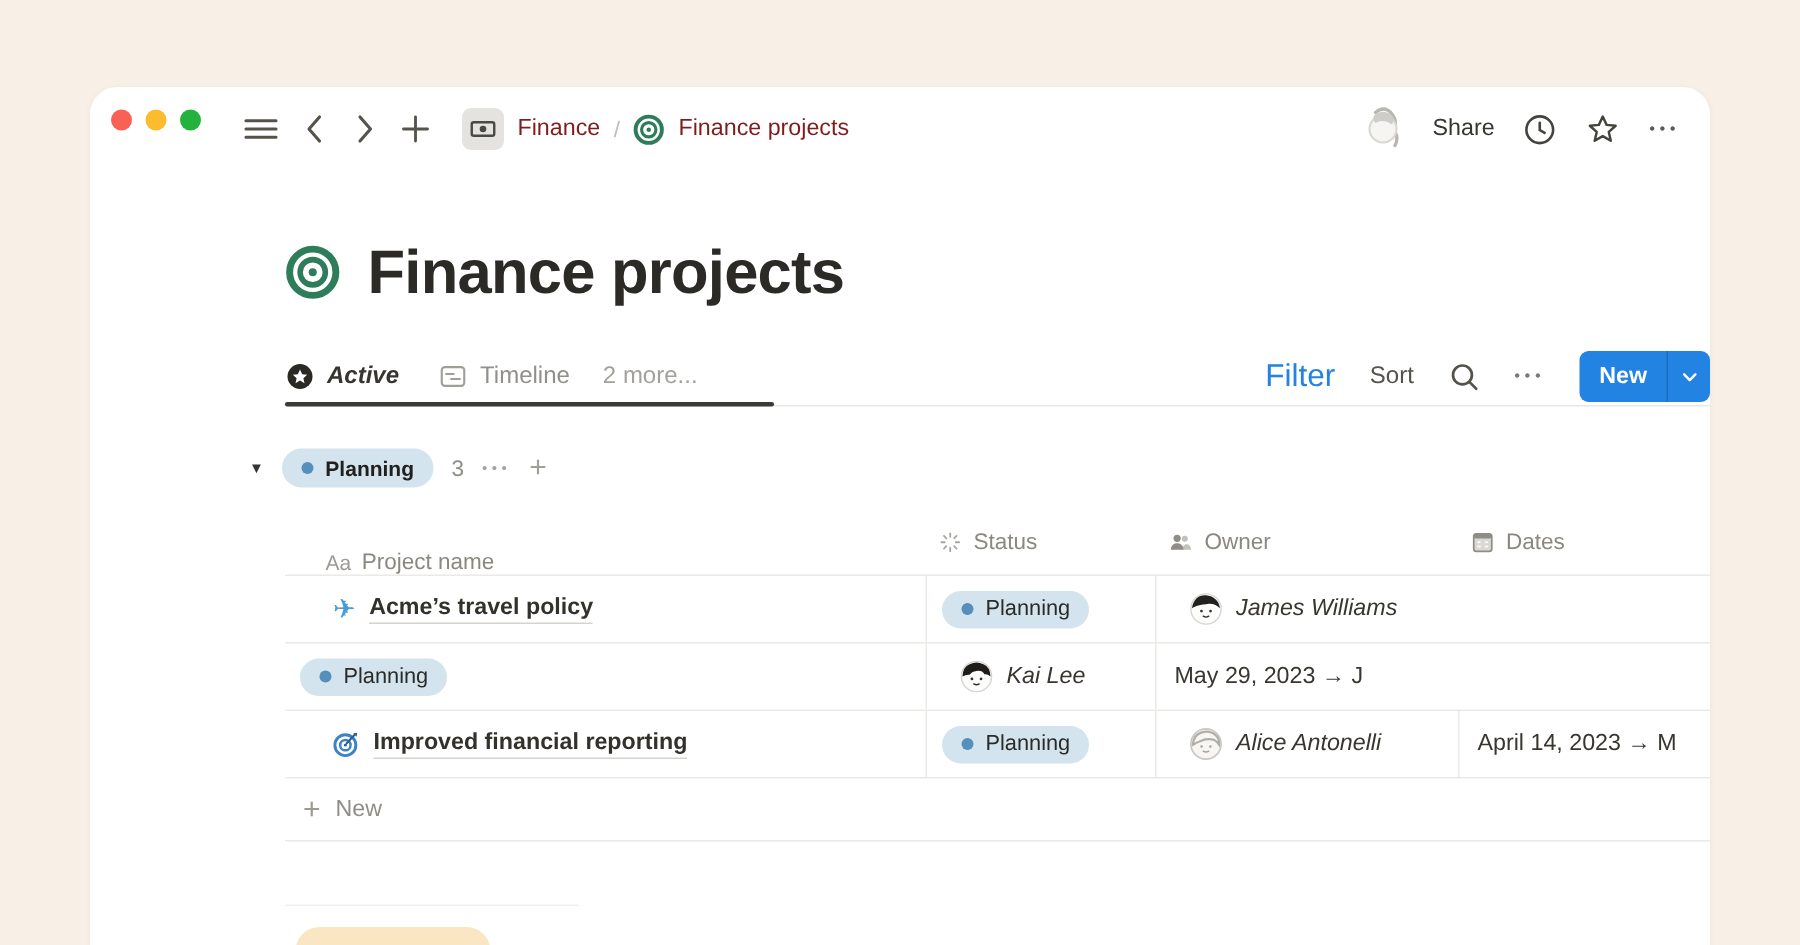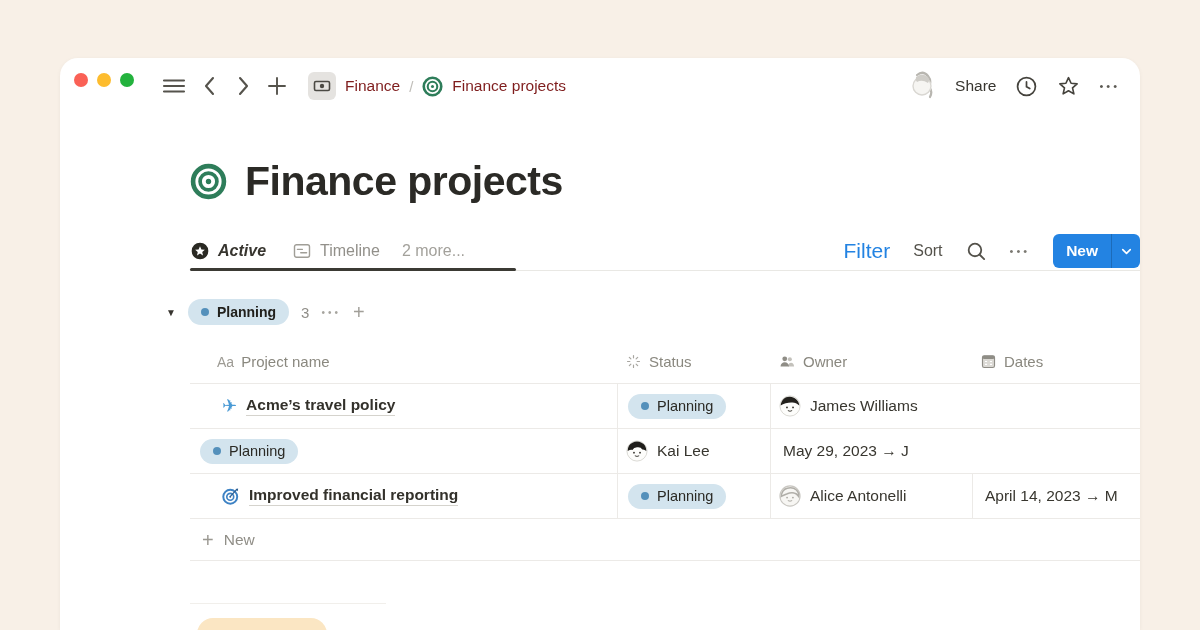--- a/index.html
+++ b/index.html
@@ -58,30 +58,30 @@
   .group-count { font-size:15px; color:#908e88; }
   .group-dots { color:#a6a49e; font-size:10px; letter-spacing:3px; cursor:pointer; }
   .group-plus { font-size:20px; font-weight:300; color:#a19f99; cursor:pointer; line-height:1; }
 
   
   .table { position:absolute; left:130px; top:282px; width:950px; }
   .t-header, .t-row { display:grid; grid-template-columns:427px 153px 202px 168px; }
   .t-header { height:43px; }
   .th { display:flex; align-items:center; gap:7px; padding-left:8px; font-size:15px; color:#8a887f; overflow:hidden; }
   .th-aa { font-size:14px; color:#9d9b94; }
-  .th:first-child { padding-left:27px; }
+  .th:first-child { padding-left:27px;align-items:flex-end; }
   .t-row { height:45px; border-top:1px solid #eceae7; }
   .td { display:flex; align-items:center; overflow:hidden; white-space:nowrap; }
   .td + .td { border-left:1px solid #eceae7; }
   .td-name { padding-left:32px; gap:9px; cursor:pointer; }
   .row-title { font-size:15.5px; font-weight:600; color:#33312b; border-bottom:1px solid #d5d3cd; padding-bottom:1px; }
   .td-status { padding-left:10px; }
   .td-status .pill { height:25px; }
   .td-status .pill-label { font-weight:500; font-size:14.5px; color:#2b2a25; }
-  .td-owner { padding-left:8px; gap:9px; }
+  .td-owner { padding-left:22px; gap:9px;font-style:italic; }
   .owner-name { font-size:15.5px; color:#38362f; }
   .td-dates { padding-left:12px; font-size:15.5px; color:#38362f; }
   .emoji-plane { font-size:18px; color:#4a9ad5; }
   .new-row { height:43px; border-top:1px solid #eceae7; border-bottom:1px solid #eceae7;
              display:flex; align-items:center; gap:10px; padding-left:12px; cursor:pointer; }
   .new-row-plus { font-size:20px; font-weight:300; color:#9b9992; line-height:1; }
   .new-row-label { font-size:15.5px; color:#908e87; }
 
   .short-line { position:absolute; left:130px; top:545px; width:196px; height:1px; background:#f1efeb; }
   .next-pill { position:absolute; left:137px; top:560px; width:130px; height:36px; border-radius:16px; background:#fbe6c3; }

